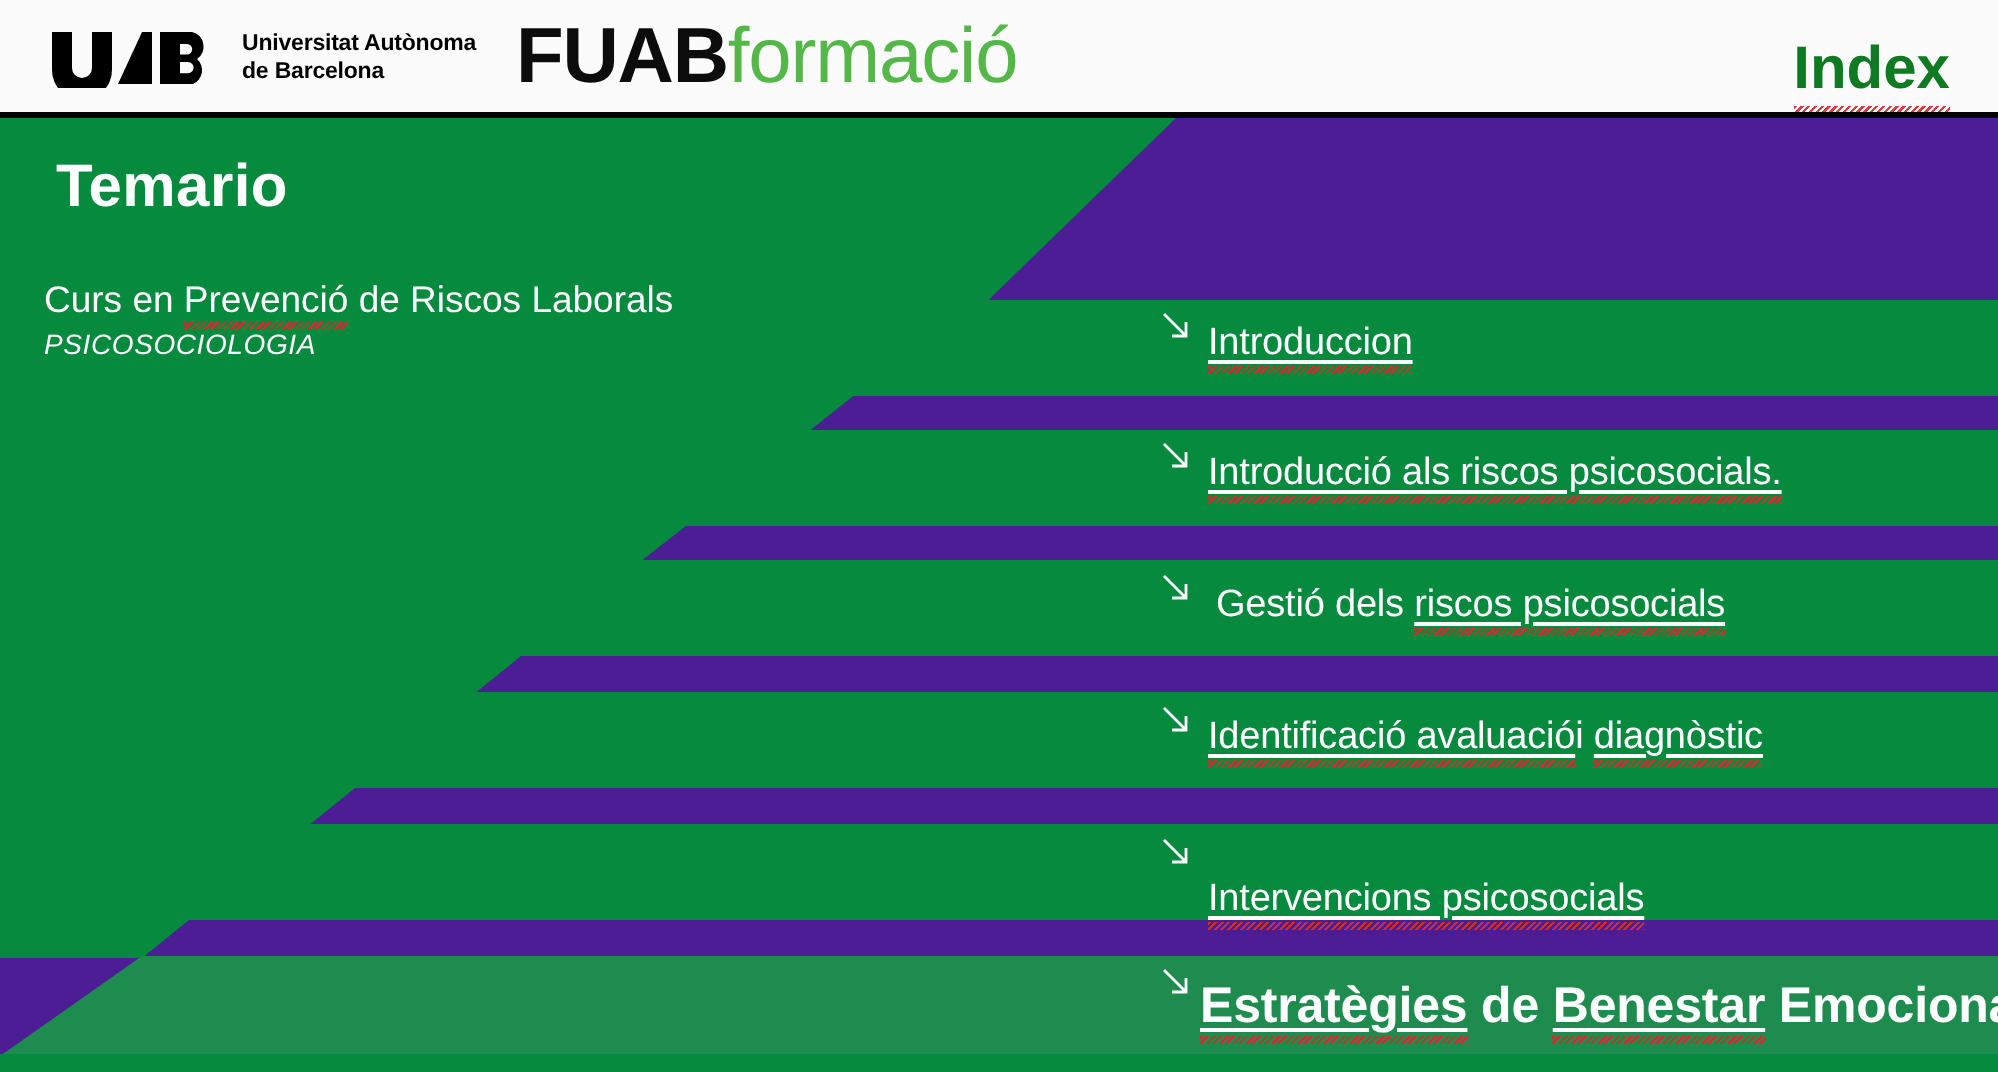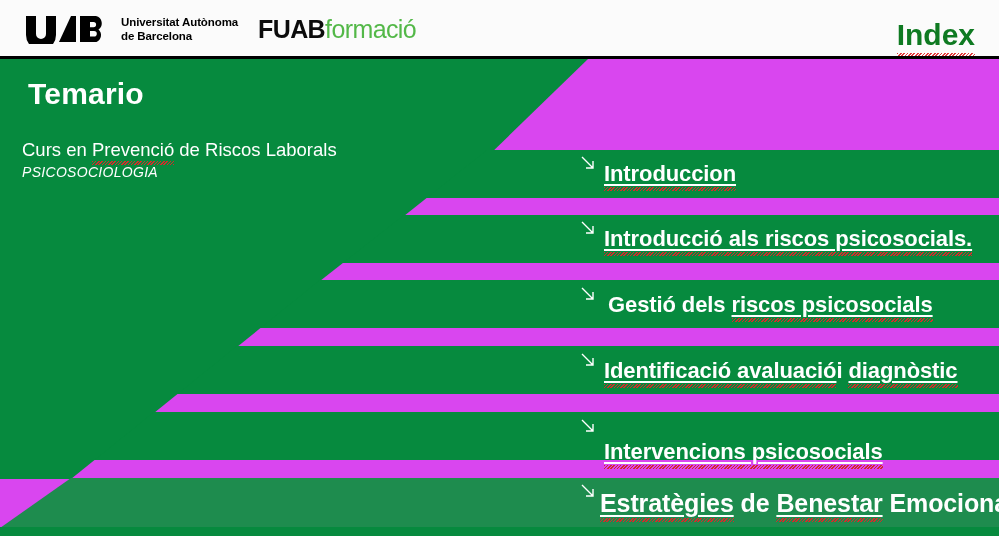--- a/index.html
+++ b/index.html
@@ -52,21 +52,21 @@
     line-height: 1.22;
     color: #000;
     letter-spacing: -0.1px;
     white-space: nowrap;
   }
 
   
   #fuab-logo {
     position: absolute;
     left: 258px; top: 13px;
-    font-size: 25px;
+    font-size: 39px;
     line-height: 32px;
     white-space: nowrap;
     letter-spacing: -0.6px;
   }
   #fuab-bold { font-weight: bold; color: #0c0c0c; }
   #fuab-light { font-weight: normal; color: #53b848; }
 
   
   #index-link {
     position: absolute;
@@ -90,39 +90,39 @@
         #e03030 0px, #e03030 1.2px,
         transparent 1.2px, transparent 2.4px);
     opacity: .95;
   }
 
   
   #body-area {
     position: absolute;
     left: 0; top: 59px;
     width: 999px; height: 477px;
-    background: #d946ef;
+    background: #4c1d95;
     overflow: hidden;
   }
 
   
   .band {
     position: absolute;
     left: 0;
     width: 999px;
     background: #068a3e;
   }
 
   
   .row-text {
     position: absolute;
     white-space: nowrap;
     color: #ffffff;
-    font-size: 22px;
-    font-weight: bold;
+    font-size: 19px;
+    font-weight: normal;
     letter-spacing: -0.1px;
   }
   .row-text.plain { font-weight: bold; font-size: 25px; }
 
   .u { text-decoration: underline; text-decoration-thickness: 1.6px; text-underline-offset: 2.5px; }
 
   
   .sq { position: relative; display: inline-block; }
   .sq::after {
     content: "";

